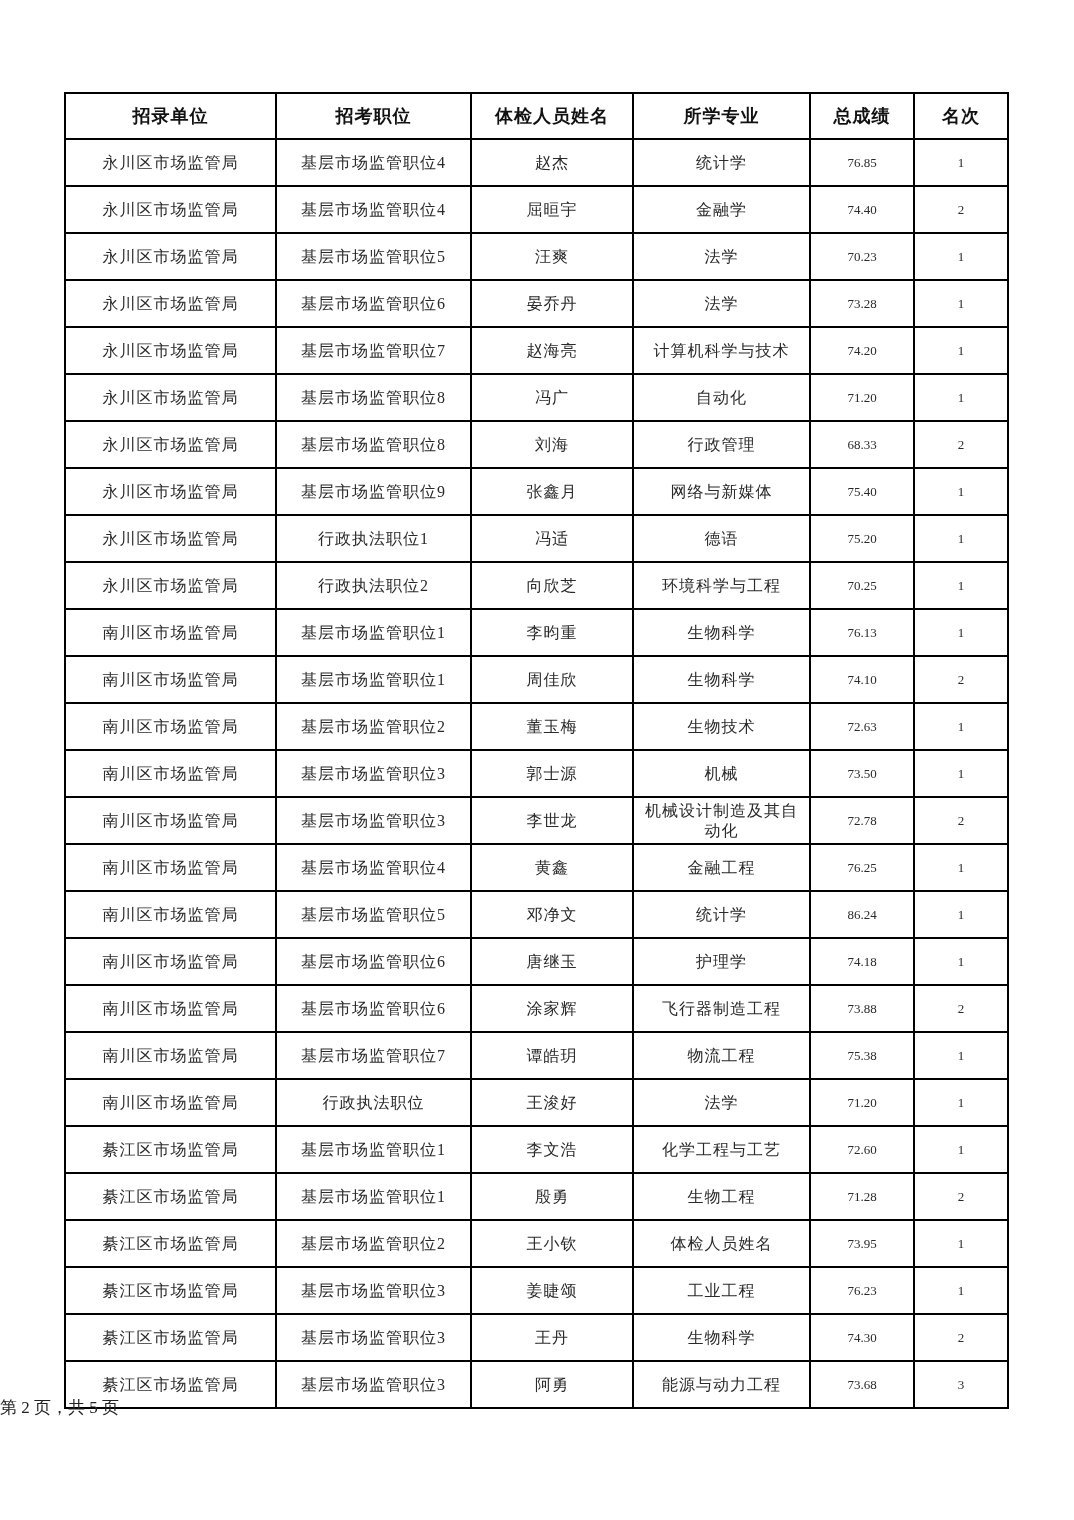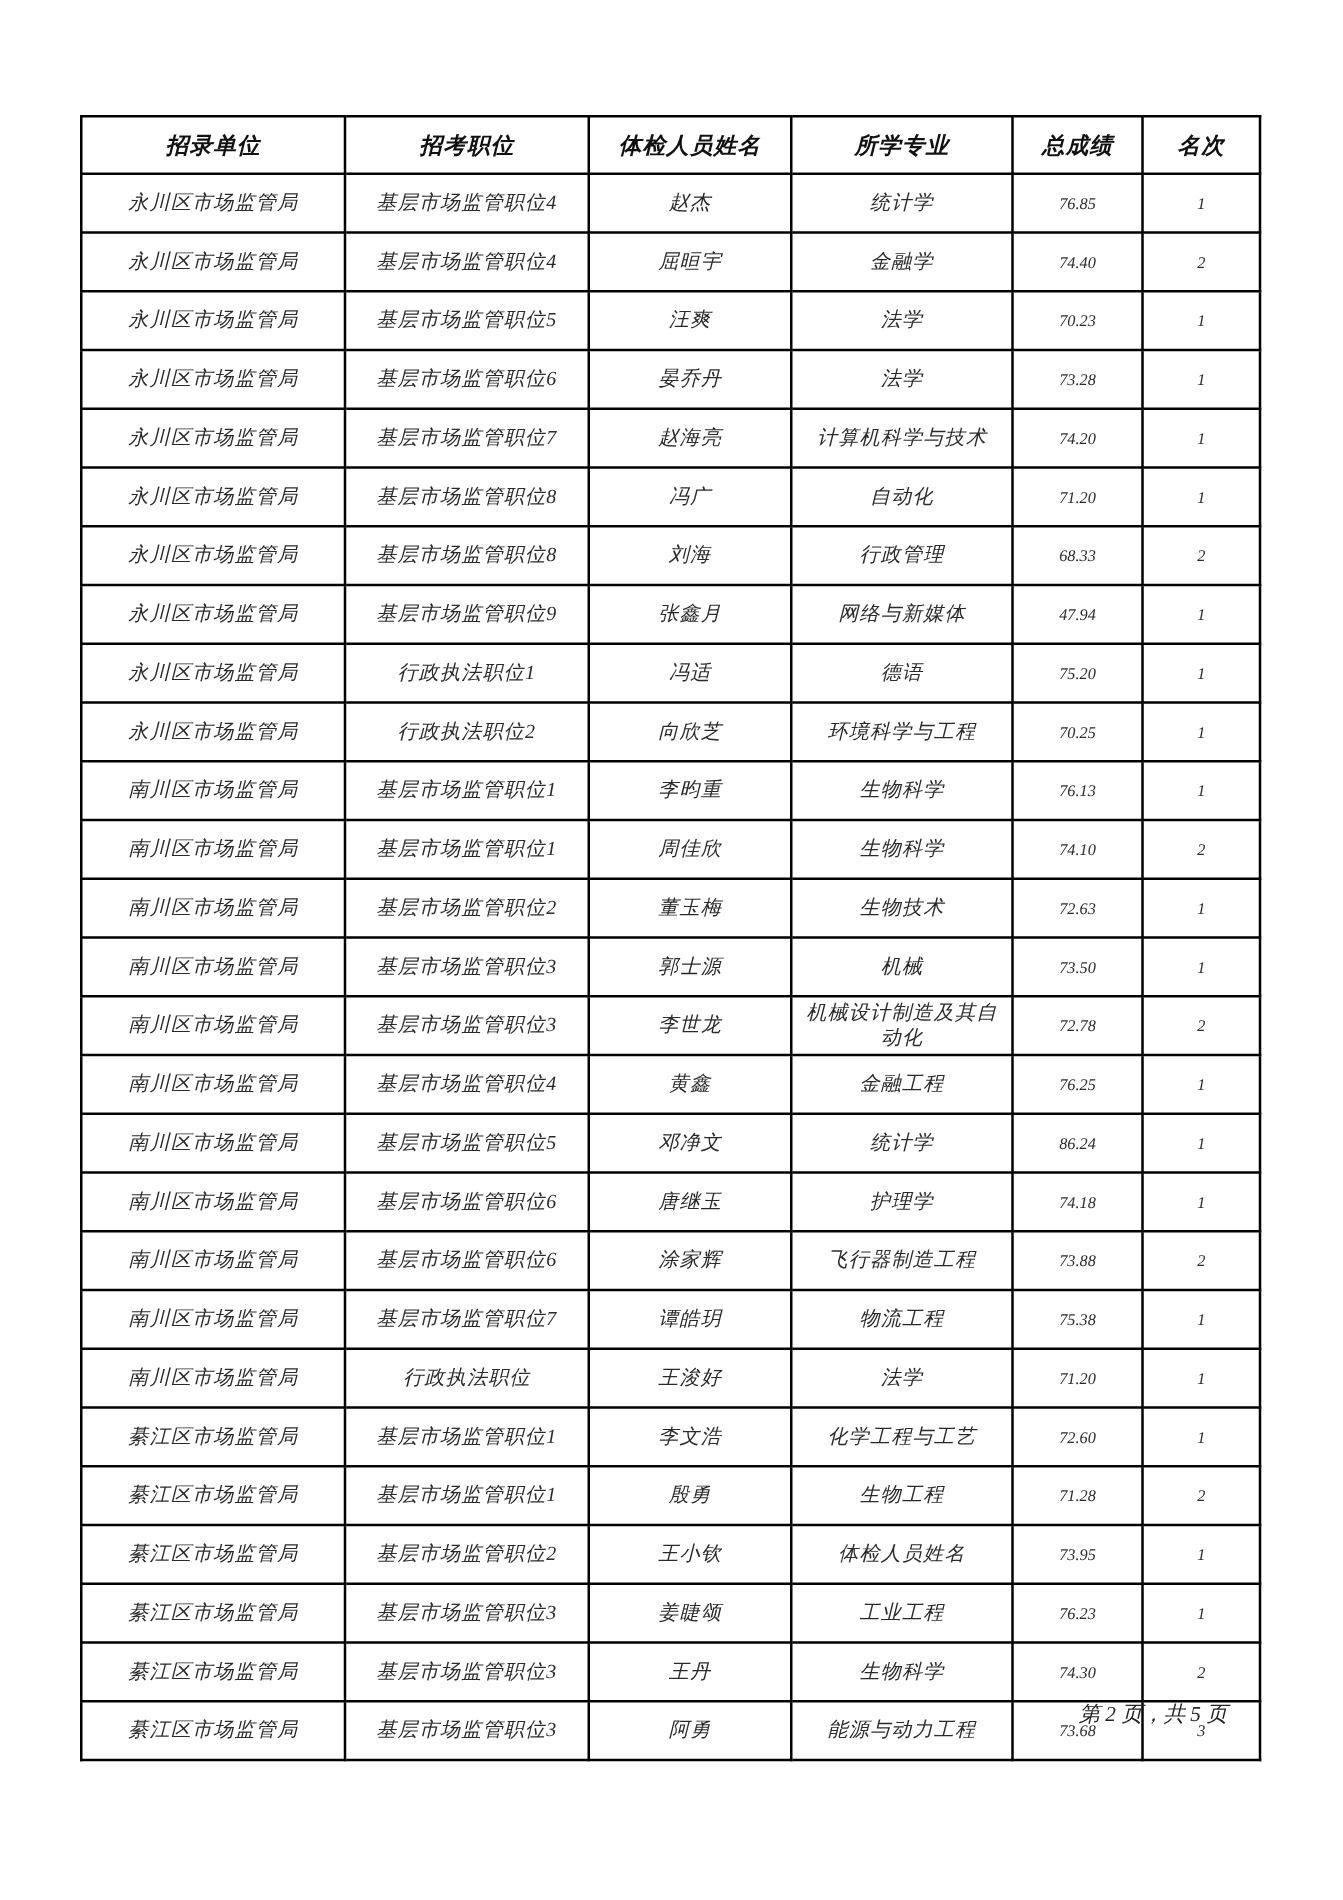--- a/index.html
+++ b/index.html
@@ -10,21 +10,20 @@
     background: #ffffff;
     overflow: hidden;
   }
   .page {
     position: relative;
     width: 982px;
     height: 1520px;
     background: #ffffff;
     font-family: "Liberation Serif", "DejaVu Serif", serif;
     color: #222222;
-    font-style: italic;
   }
   table.results {
     position: absolute;
     left: 64px;
     top: 92px;
     width: 943px;
     border-collapse: collapse;
     table-layout: fixed;
   }
   table.results th,
@@ -51,23 +50,23 @@
     line-height: 20px;
     letter-spacing: 1px;
   }
   table.results td.num {
     font-size: 13px;
     letter-spacing: 0;
   }
   .footer {
     position: absolute;
     left: 0;
-    top: 1360px;
+    top: 1396px;
     width: 100%;
-    text-align: right;
+    text-align: left;
     font-family: "Liberation Serif", "DejaVu Serif", serif;
     font-size: 17px;
     color: #222222;
   }
 </style>
 </head>
 <body>
 
 <div class="page">
 
@@ -145,21 +144,21 @@
           <td>刘海</td>
           <td>行政管理</td>
           <td class="num">68.33</td>
           <td class="num">2</td>
         </tr>
         <tr>
           <td>永川区市场监管局</td>
           <td>基层市场监管职位9</td>
           <td>张鑫月</td>
           <td>网络与新媒体</td>
-          <td class="num">47.94</td>
+          <td class="num">75.40</td>
           <td class="num">1</td>
         </tr>
         <tr>
           <td>永川区市场监管局</td>
           <td>行政执法职位1</td>
           <td>冯适</td>
           <td>德语</td>
           <td class="num">75.20</td>
           <td class="num">1</td>
         </tr>

